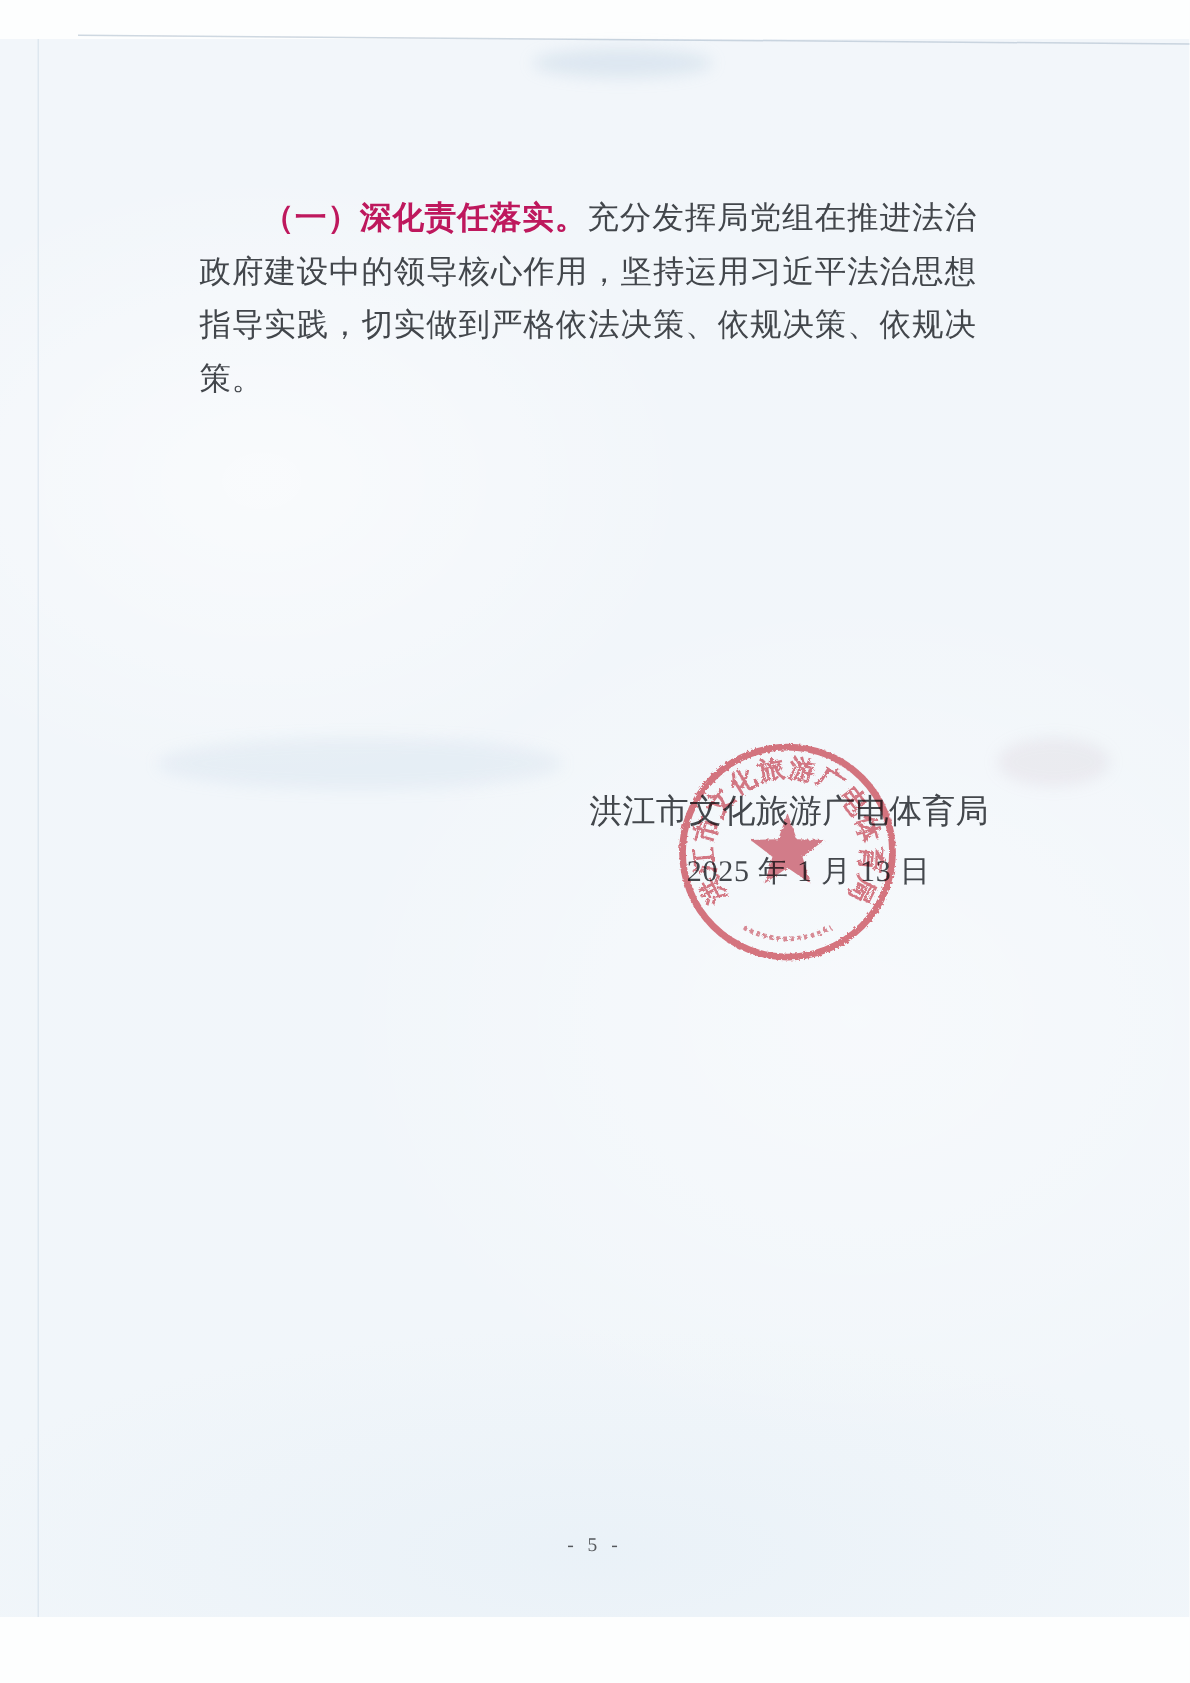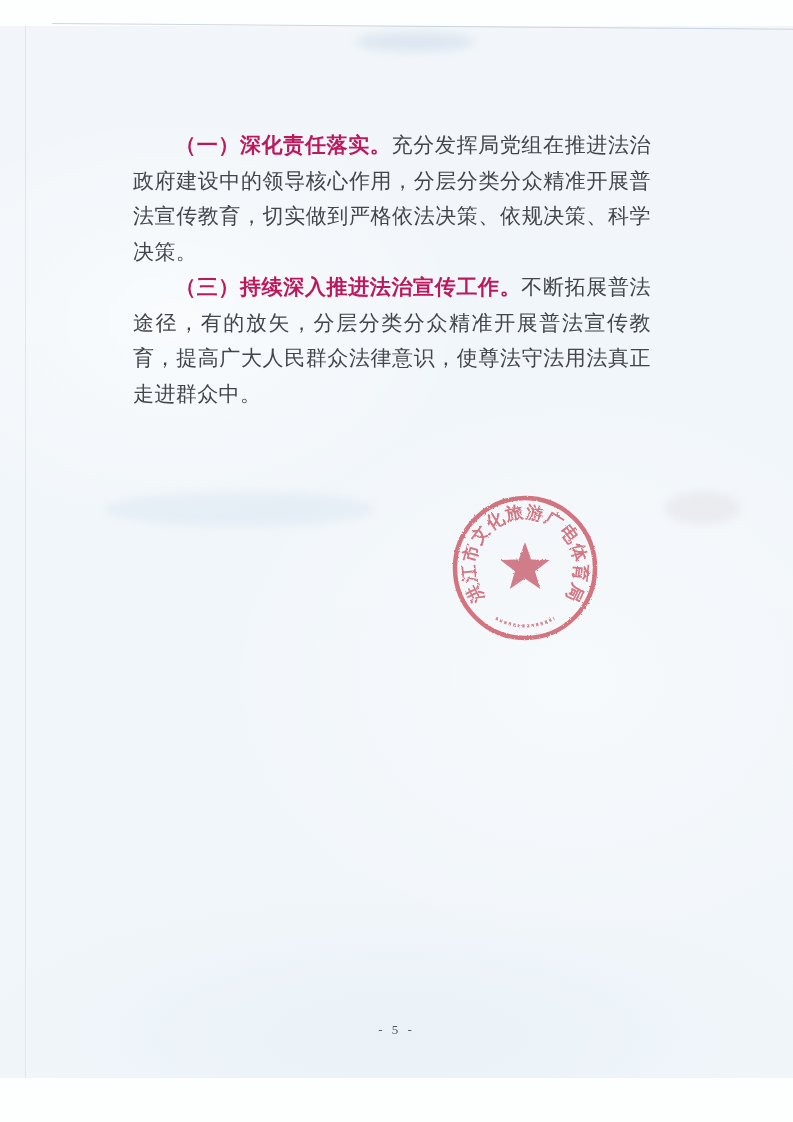--- a/index.html
+++ b/index.html
@@ -95,24 +95,25 @@
 <div class="page">
 
   <div class="tint"></div>
   <div class="edge-line-top"></div>
   <div class="edge-line-left"></div>
   <div class="smudge s1"></div>
   <div class="smudge s2"></div>
   <div class="smudge s3"></div>
 
   <div class="body-text">
-    <p><span class="lead">（一）深化责任落实。</span><span>充分发挥局党组在推进法治政府建设中的领导核心作用，分层分类分众精准开展普法宣传教育，切实做到严格依法决策、依规决策、科学决策。</span></p>
-    <p><span class="lead">（三）持续深入推进法治宣传工作。</span><span>不断拓展普法途径，有的放矢，分层分类分众精准开展普法宣传教育，提高广大人民群众法律意识，使尊法守法用法真正走进群众中。</span></p>
+    <p><span class="lead">（一）深化责任落实。</span><span>充分发挥局党组在推进法治政府建设中的领导核心作用，坚持运用习近平法治思想指导实践，切实做到严格依法决策、依规决策、依规决策。</span></p>
   </div>
 
+  <div class="sig-org">洪江市文化旅游广电体育局</div>
+  <div class="sig-date">2025 年 1 月 13 日</div>
 
   <svg class="seal" viewBox="0 0 160 160" width="160" height="160">
     <defs>
       <filter id="rough" x="-10%" y="-10%" width="120%" height="120%">
         <feTurbulence type="fractalNoise" baseFrequency="0.55" numOctaves="2" result="n"></feTurbulence>
         <feDisplacementMap in="SourceGraphic" in2="n" scale="2.6"></feDisplacementMap>
         <feGaussianBlur stdDeviation="0.25"></feGaussianBlur>
       </filter>
       <path id="sealArcPath" d="M 36.7 105 A 50 50 0 1 1 123.3 105" fill="none"></path>
     </defs>

